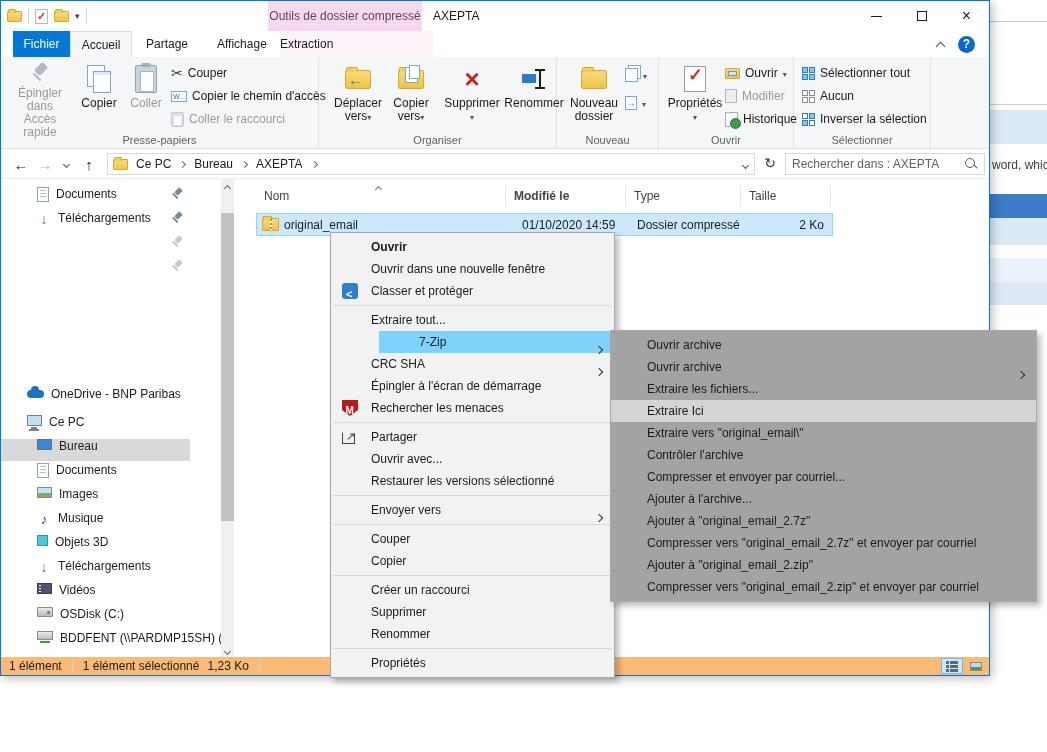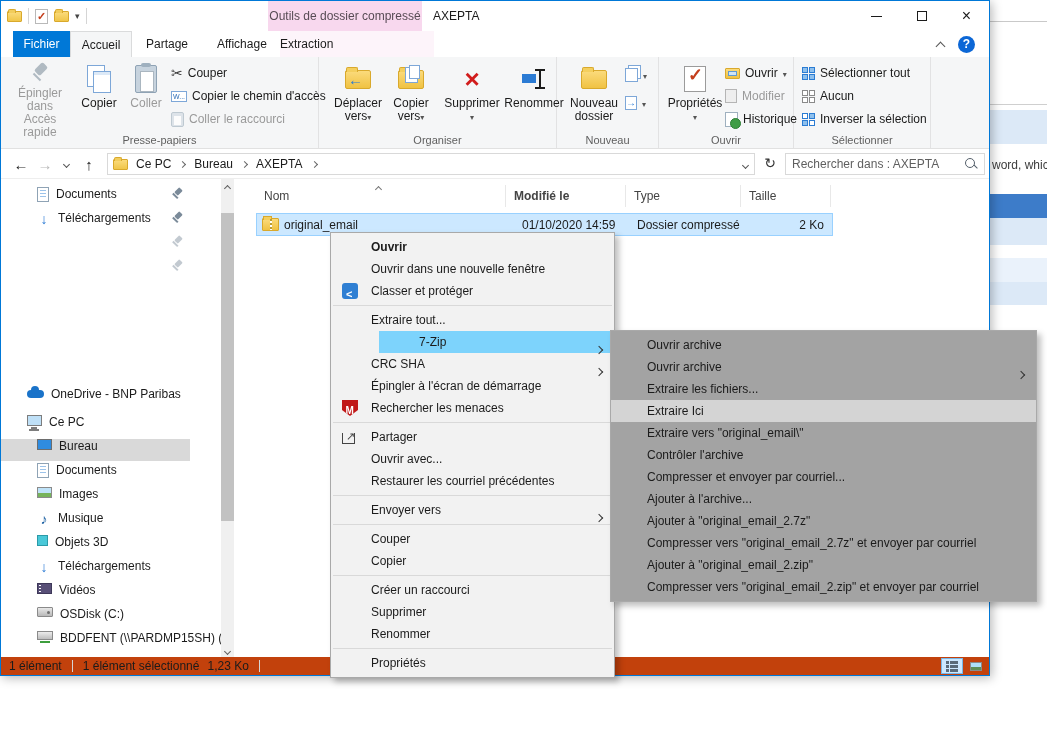--- a/index.html
+++ b/index.html
@@ -184,21 +184,21 @@
   .zipfolder::before { content:""; position:absolute; left:0px; top:-3px; width:7px; height:3px; background:#f4cf5e; border:1px solid #d9a92c; border-bottom:none; }
   .zipfolder::after { content:""; position:absolute; left:7px; top:0; bottom:0; width:2px;
       background:repeating-linear-gradient(#b99b33 0 2px, #fff 2px 4px); }
   .cell { position:absolute; white-space:nowrap; font-size:12px; color:#1b1b1b; }
   .cell-name { left:27px; top:4px; }
   .cell-mod { left:265px; top:4px; color:#1b1b1b; }
   .cell-type { left:380px; top:4px; }
   .cell-size { right:8px; top:4px; text-align:right; }
 
   
-  .statusbar { position:absolute; left:0; bottom:0; right:0; height:18px; background:#c2410c; display:flex; align-items:center; font-size:12px; color:#1b1b1b; }
+  .statusbar { position:absolute; left:0; bottom:0; right:0; height:18px; background:#fdba74; display:flex; align-items:center; font-size:12px; color:#1b1b1b; }
   .statusbar .s1 { margin-left:8px; }
   .sdiv { width:1px; height:12px; background:#d5d5d5; margin:0 10px; }
   .s-size { margin-left:8px; }
   .view-btns { position:absolute; right:2px; bottom:1px; display:flex; gap:2px; }
   .vbtn { width:22px; height:16px; border:1px solid transparent; display:flex; align-items:center; justify-content:center; }
   .vbtn.sel { background:#cce8ff; border-color:#77b7e8; }
   .vlist { display:inline-grid; grid-template-columns:3px 8px; grid-template-rows:3px 3px 3px; gap:1px; }
   .vlist i { background:#5a6b7a; }
   .vthumb { width:12px; height:9px; border:1px solid #8a8a8a; background:linear-gradient(180deg,#aee0f9 60%, #5e8f56 60%); }
 
@@ -593,21 +593,21 @@
   <div class="cmi">
     <span class="mi-icon mi-shield"></span>
     <span>Rechercher les menaces</span>
   </div>
   <div class="csep"></div>
   <div class="cmi">
     <span class="mi-icon mi-share"></span>
     <span>Partager</span>
   </div>
   <div class="cmi">Ouvrir avec...</div>
-  <div class="cmi">Restaurer les courriel précédentes</div>
+  <div class="cmi">Restaurer les versions sélectionné</div>
   <div class="csep"></div>
   <div class="cmi">
     <span>Envoyer vers</span>
     <span class="sub-arrow"><span class="chev right"></span></span>
   </div>
   <div class="csep"></div>
   <div class="cmi">Couper</div>
   <div class="cmi">Copier</div>
   <div class="csep"></div>
   <div class="cmi">Créer un raccourci</div>

